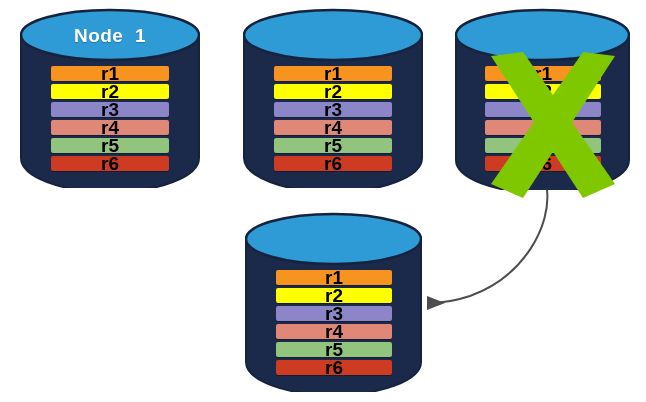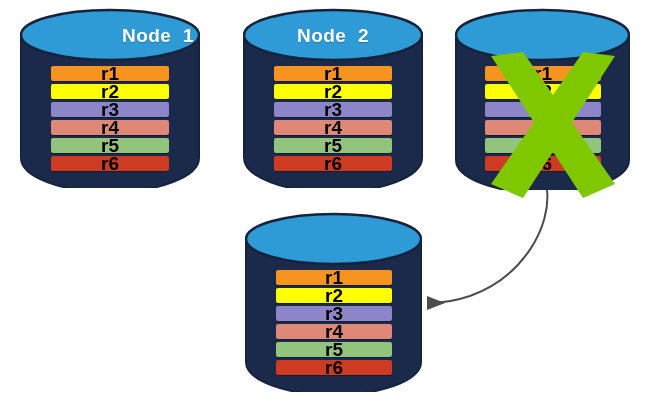--- a/index.html
+++ b/index.html
@@ -68,37 +68,36 @@
 </head>
 <body>
 
 <div id="canvas">
 
   <div class="node" style="left:20px; top:8px; width:180px; height:180px;">
     <svg class="node-svg" width="180" height="180" viewBox="0 0 180 180">
       <path d="M1,26 L1,150 A89,34 0 0 0 179,150 L179,26 Z" fill="#1B2A4A" stroke="#16233D" stroke-width="2"></path>
       <ellipse cx="90" cy="27" rx="89" ry="25" fill="#2E9BD6" stroke="#16233D" stroke-width="2.5"></ellipse>
     </svg>
-    <div class="node-title" style="top:17px;padding-left:48px;">Node  1</div>
+    <div class="node-title" style="top:17px;">Node  1</div>
     <div class="rows" style="left:31px; top:58px; width:118px;">
       <div class="row" style="background:#F79420;">r1</div>
       <div class="row" style="background:#FFFF00;">r2</div>
       <div class="row" style="background:#8C86C8;">r3</div>
       <div class="row" style="background:#E08878;">r4</div>
       <div class="row" style="background:#93C47D;">r5</div>
       <div class="row" style="background:#CC3B22;">r6</div>
     </div>
   </div>
 
   <div class="node" style="left:243px; top:8px; width:180px; height:180px;">
     <svg class="node-svg" width="180" height="180" viewBox="0 0 180 180">
       <path d="M1,26 L1,150 A89,34 0 0 0 179,150 L179,26 Z" fill="#1B2A4A" stroke="#16233D" stroke-width="2"></path>
       <ellipse cx="90" cy="27" rx="89" ry="25" fill="#2E9BD6" stroke="#16233D" stroke-width="2.5"></ellipse>
     </svg>
-    <div class="node-title" style="top:17px;">Node  2</div>
     <div class="rows" style="left:31px; top:58px; width:118px;">
       <div class="row" style="background:#F79420;">r1</div>
       <div class="row" style="background:#FFFF00;">r2</div>
       <div class="row" style="background:#8C86C8;">r3</div>
       <div class="row" style="background:#E08878;">r4</div>
       <div class="row" style="background:#93C47D;">r5</div>
       <div class="row" style="background:#CC3B22;">r6</div>
     </div>
   </div>
 

